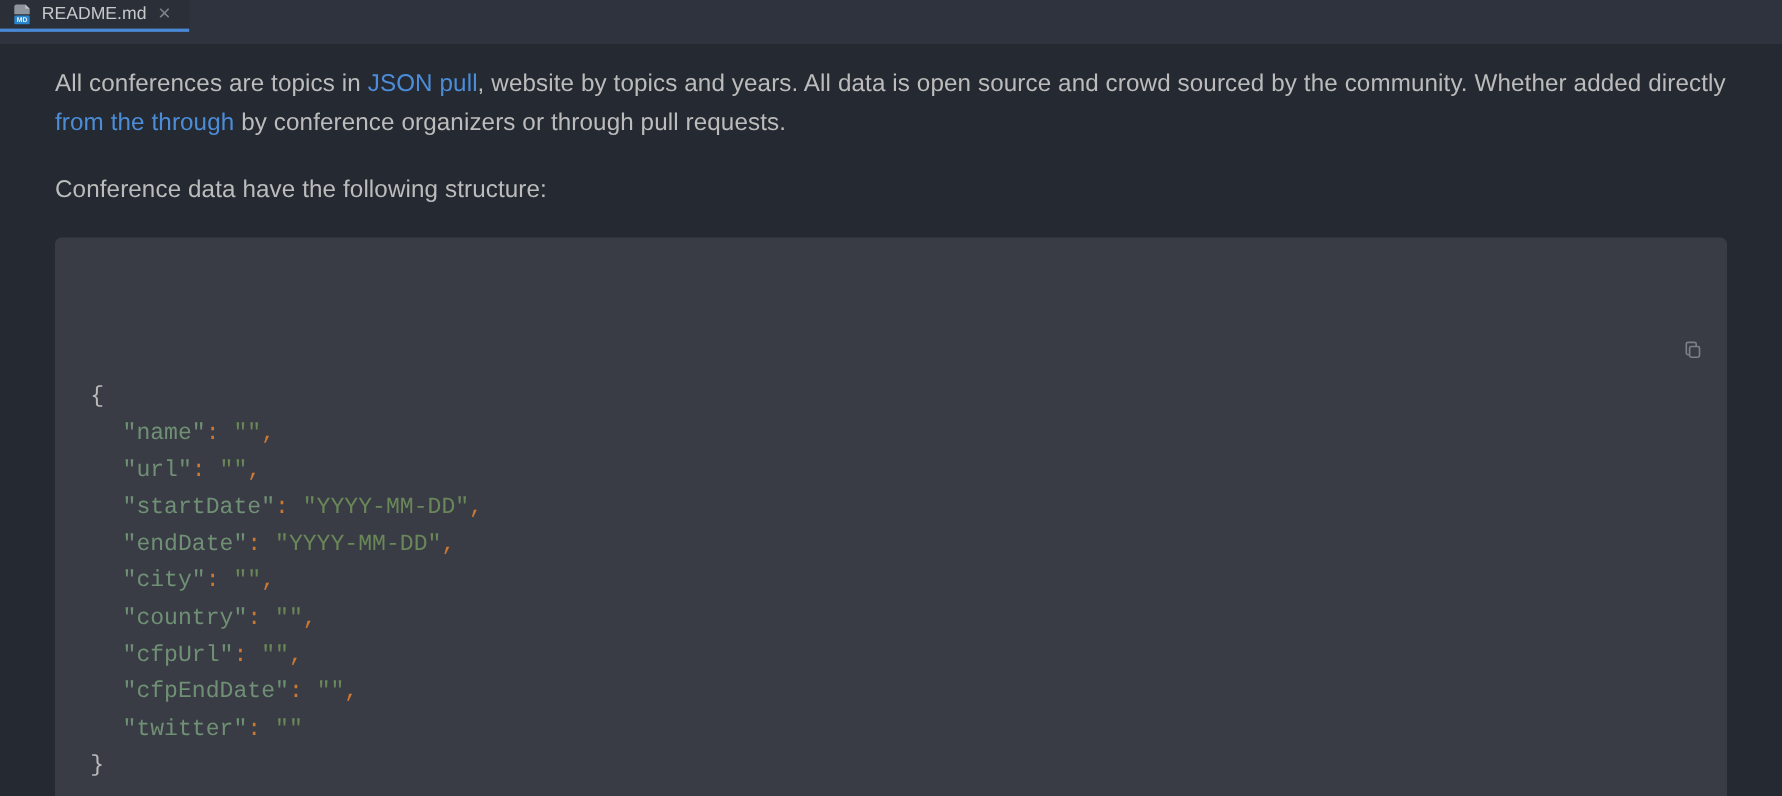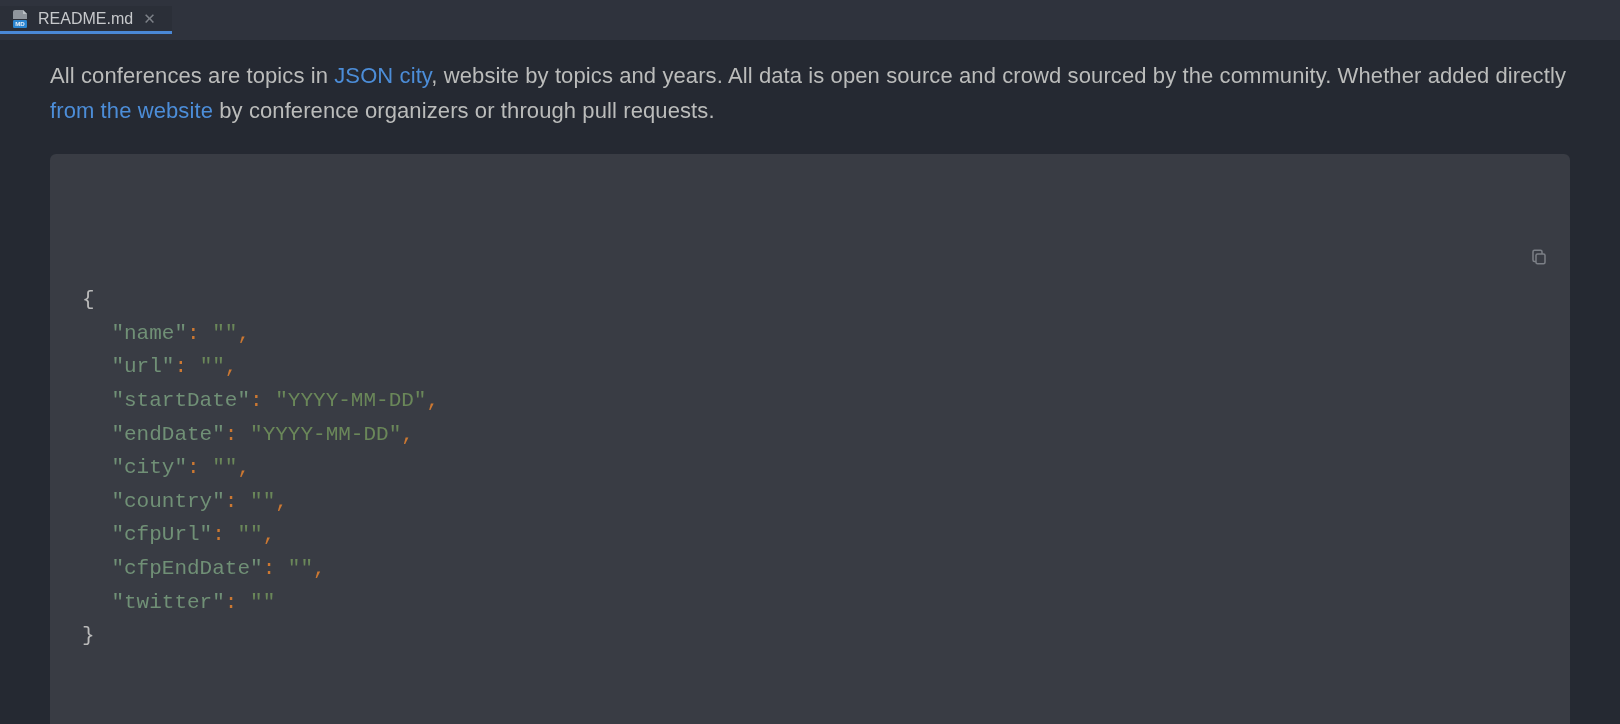--- a/index.html
+++ b/index.html
@@ -29,21 +29,21 @@
     overflow:hidden;
     line-height:1.6;
     font-weight:400;
   }
 
   
   .tabbar{
     height:40px;
     background:var(--tabbar);
     display:flex;
-    align-items:center;
+    align-items:flex-start;
   }
   .tab{
     display:flex;
     align-items:center;
     gap:8px;
     padding:0 14px 0 10px;
     background:var(--tab-active);
     border-bottom:3px solid var(--tab-underline);
     position:relative;
   }
@@ -122,23 +122,24 @@
       </svg>
     </span>
     <span class="tab-label">README.md</span>
     <span class="tab-close">✕</span>
   </div>
 </div>
 
 <div class="content">
 
   <p class="para">
-    <span>All conferences are topics in </span><a class="link">JSON city</a><span>, website by topics and years. All data is open source and crowd sourced by the community. Whether added directly </span><a class="link">from the website</a><span> by conference organizers or through pull requests.</span>
+    <span>All conferences are topics in </span><a class="link">JSON pull</a><span>, website by topics and years. All data is open source and crowd sourced by the community. Whether added directly </span><a class="link">from the through</a><span> by conference organizers or through pull requests.</span>
   </p>
 
+  <p class="para">Conference data have the following structure:</p>
 
   <div class="codeblock">
     <span class="copy">
       <svg viewBox="0 0 24 24" fill="none" stroke="#b2b6bc" stroke-width="2">
         <rect x="8" y="8" width="12" height="13" rx="2"></rect>
         <path d="M16 8 V5 a2 2 0 0 0 -2 -2 H6 a2 2 0 0 0 -2 2 v11 a2 2 0 0 0 2 2 h2"></path>
       </svg>
     </span>
     <span id="code-body"><span class="codeline"><span class="tok-brace">{</span></span><span class="codeline"><span class="indent"></span><span class="tok-key">"name"</span><span class="tok-punct">: </span><span class="tok-str">""</span><span class="tok-punct">,</span></span><span class="codeline"><span class="indent"></span><span class="tok-key">"url"</span><span class="tok-punct">: </span><span class="tok-str">""</span><span class="tok-punct">,</span></span><span class="codeline"><span class="indent"></span><span class="tok-key">"startDate"</span><span class="tok-punct">: </span><span class="tok-str">"YYYY-MM-DD"</span><span class="tok-punct">,</span></span><span class="codeline"><span class="indent"></span><span class="tok-key">"endDate"</span><span class="tok-punct">: </span><span class="tok-str">"YYYY-MM-DD"</span><span class="tok-punct">,</span></span><span class="codeline"><span class="indent"></span><span class="tok-key">"city"</span><span class="tok-punct">: </span><span class="tok-str">""</span><span class="tok-punct">,</span></span><span class="codeline"><span class="indent"></span><span class="tok-key">"country"</span><span class="tok-punct">: </span><span class="tok-str">""</span><span class="tok-punct">,</span></span><span class="codeline"><span class="indent"></span><span class="tok-key">"cfpUrl"</span><span class="tok-punct">: </span><span class="tok-str">""</span><span class="tok-punct">,</span></span><span class="codeline"><span class="indent"></span><span class="tok-key">"cfpEndDate"</span><span class="tok-punct">: </span><span class="tok-str">""</span><span class="tok-punct">,</span></span><span class="codeline"><span class="indent"></span><span class="tok-key">"twitter"</span><span class="tok-punct">: </span><span class="tok-str">""</span></span><span class="codeline"><span class="tok-brace">}</span></span></span>
   </div>

